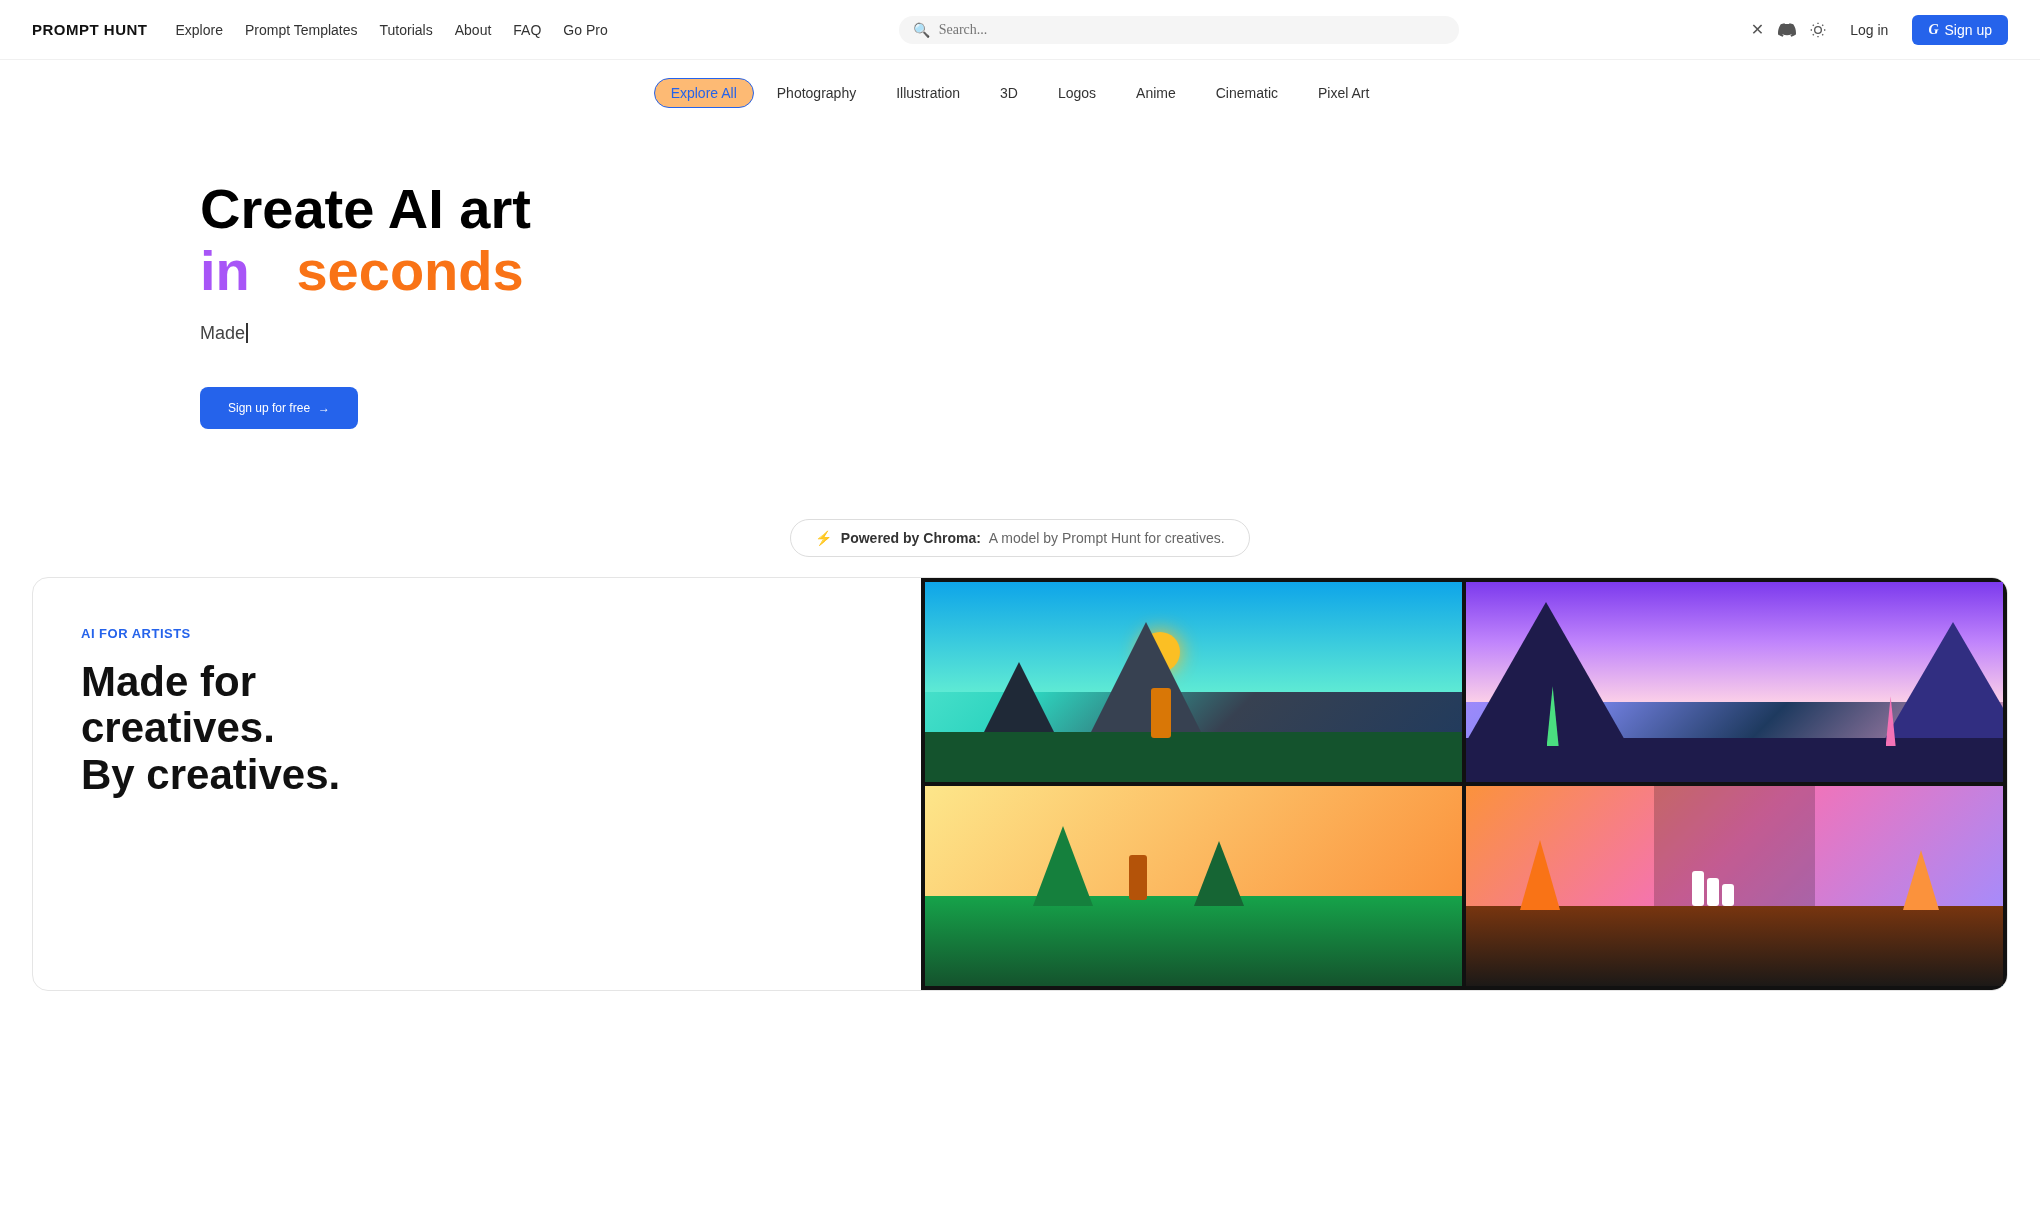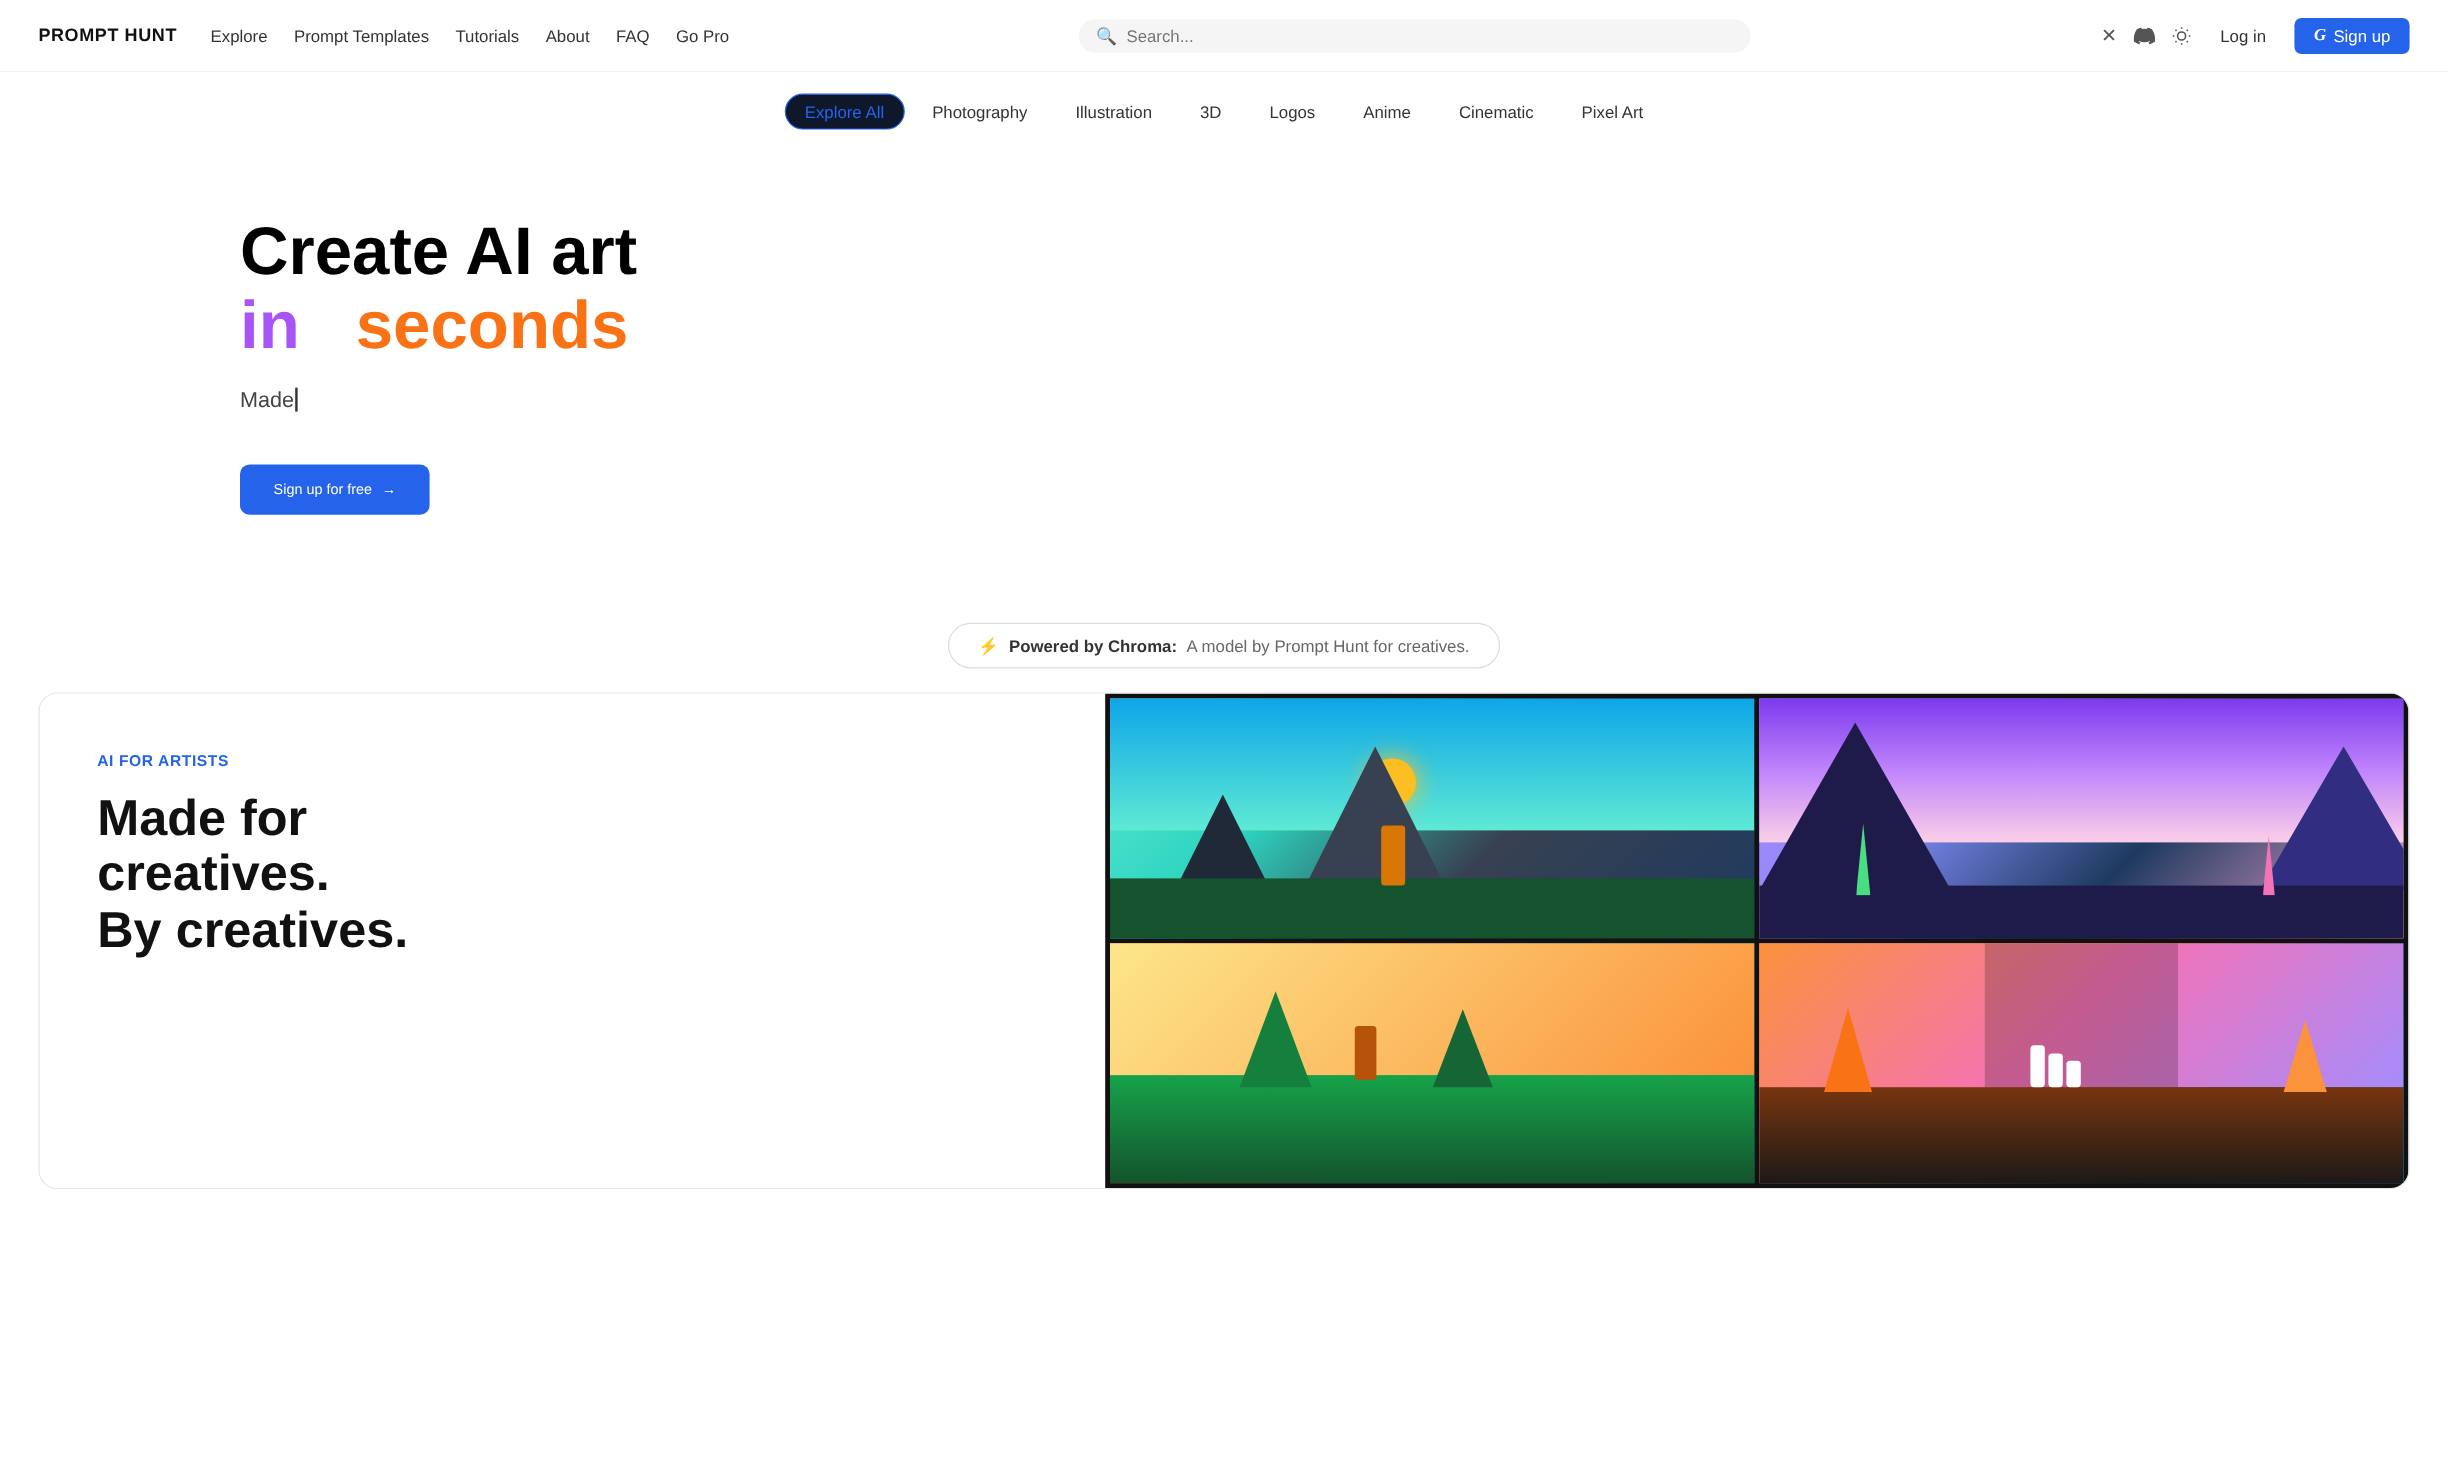--- a/index.html
+++ b/index.html
@@ -14,41 +14,41 @@
     .navbar-left { display: flex; align-items: center; gap: 28px; text-align: right; }
     .logo { font-weight: 800; font-size: 15px; letter-spacing: 0.5px; color: #111; text-transform: uppercase; }
     .nav-links { display: flex; align-items: center; gap: 22px; }
     .nav-link { font-size: 14px; color: #333; cursor: pointer; text-decoration: none; }
     .navbar-center { flex: 1; max-width: 560px; margin: 0 32px; }
     .search-bar {
       display: flex; align-items: center; background: #f5f5f5;
       border-radius: 20px; padding: 6px 14px; gap: 8px; width: 100%;
     }
     .search-icon { color: #999; font-size: 14px; }
-    .search-input { border: none; background: transparent; outline: none; font-size: 14px; color: #0f172a; width: 100%; }
+    .search-input { border: none; background: transparent; outline: none; font-size: 14px; color: #0f172a; width: 100%; font-family: Liberation Serif, serif; }
     .navbar-right { display: flex; align-items: center; gap: 14px; }
     .icon-btn { background: none; border: none; cursor: pointer; font-size: 16px; color: #555; display: flex; align-items: center; }
     .login-btn { background: none; border: none; cursor: pointer; font-size: 14px; color: #333; padding: 6px 10px; }
     .signup-btn {
       background: #2563eb; color: #fff; border: none; border-radius: 6px;
       padding: 7px 16px; font-size: 14px; font-weight: 500; cursor: pointer;
       display: flex; align-items: center; gap: 6px;
     }
 
     
     .category-tabs {
       display: flex; align-items: center; justify-content: center;
       gap: 6px; padding: 18px 0 10px;
     }
     .tab-btn {
       padding: 6px 16px; border-radius: 20px; font-size: 14px; cursor: pointer;
       border: 1px solid transparent; background: none; color: #333;
     }
     .tab-btn.active {
-      background: #0f172a; border: 1.5px solid #2563eb; color: #2563eb; font-weight: 500;
+      background: #fdba74; border: 1.5px solid #2563eb; color: #2563eb; font-weight: 500;
     }
 
     
     .hero {
       padding: 60px 0 40px 200px;
       max-width: 1200px;
     }
     .hero-title { font-size: 56px; font-weight: 800; line-height: 1.1; color: #000000; }
     .hero-subtitle {
       font-size: 56px; font-weight: 800; line-height: 1.1;

